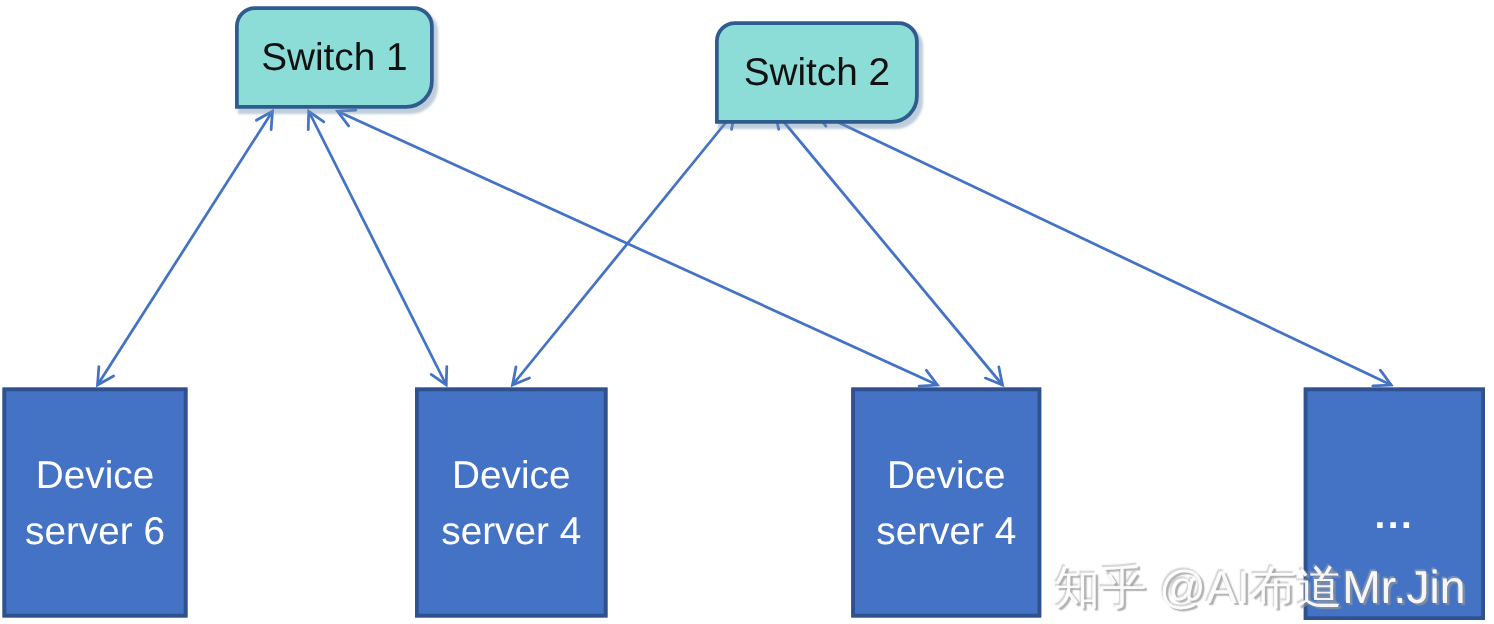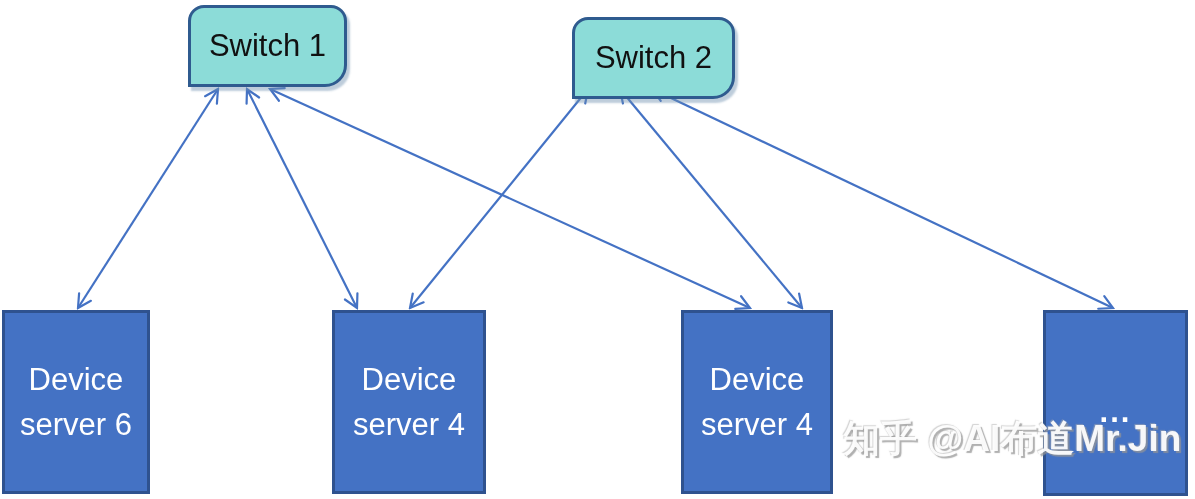--- a/index.html
+++ b/index.html
@@ -48,28 +48,27 @@
   }
   .server-node .lbl { white-space: nowrap; }
   .ellipsis-node .lbl {
     font-weight: bold;
     letter-spacing: 2px;
     transform: translateY(8px);
   }
   .watermark {
     position: absolute;
     left: 843px;
-    top: 414px;
+    top: 445px;
     z-index: 3;
     font-size: 37px;
     white-space: nowrap;
     color: rgba(255, 255, 255, 0.93);
     text-shadow: 2px 2px 1px rgba(150,150,150,0.75),
                  -1px -1px 1px rgba(175,175,175,0.55);
-    font-weight: bold;
   }
 </style>
 </head>
 <body>
 
 <div class="stage">
 
   <svg id="edges-svg" viewBox="0 0 1195 499" xmlns="http://www.w3.org/2000/svg">
     <defs>
       <marker id="arrow-open" viewBox="0 0 18 18" refX="16" refY="9" markerWidth="18" markerHeight="18" markerUnits="userSpaceOnUse" orient="auto-start-reverse">

